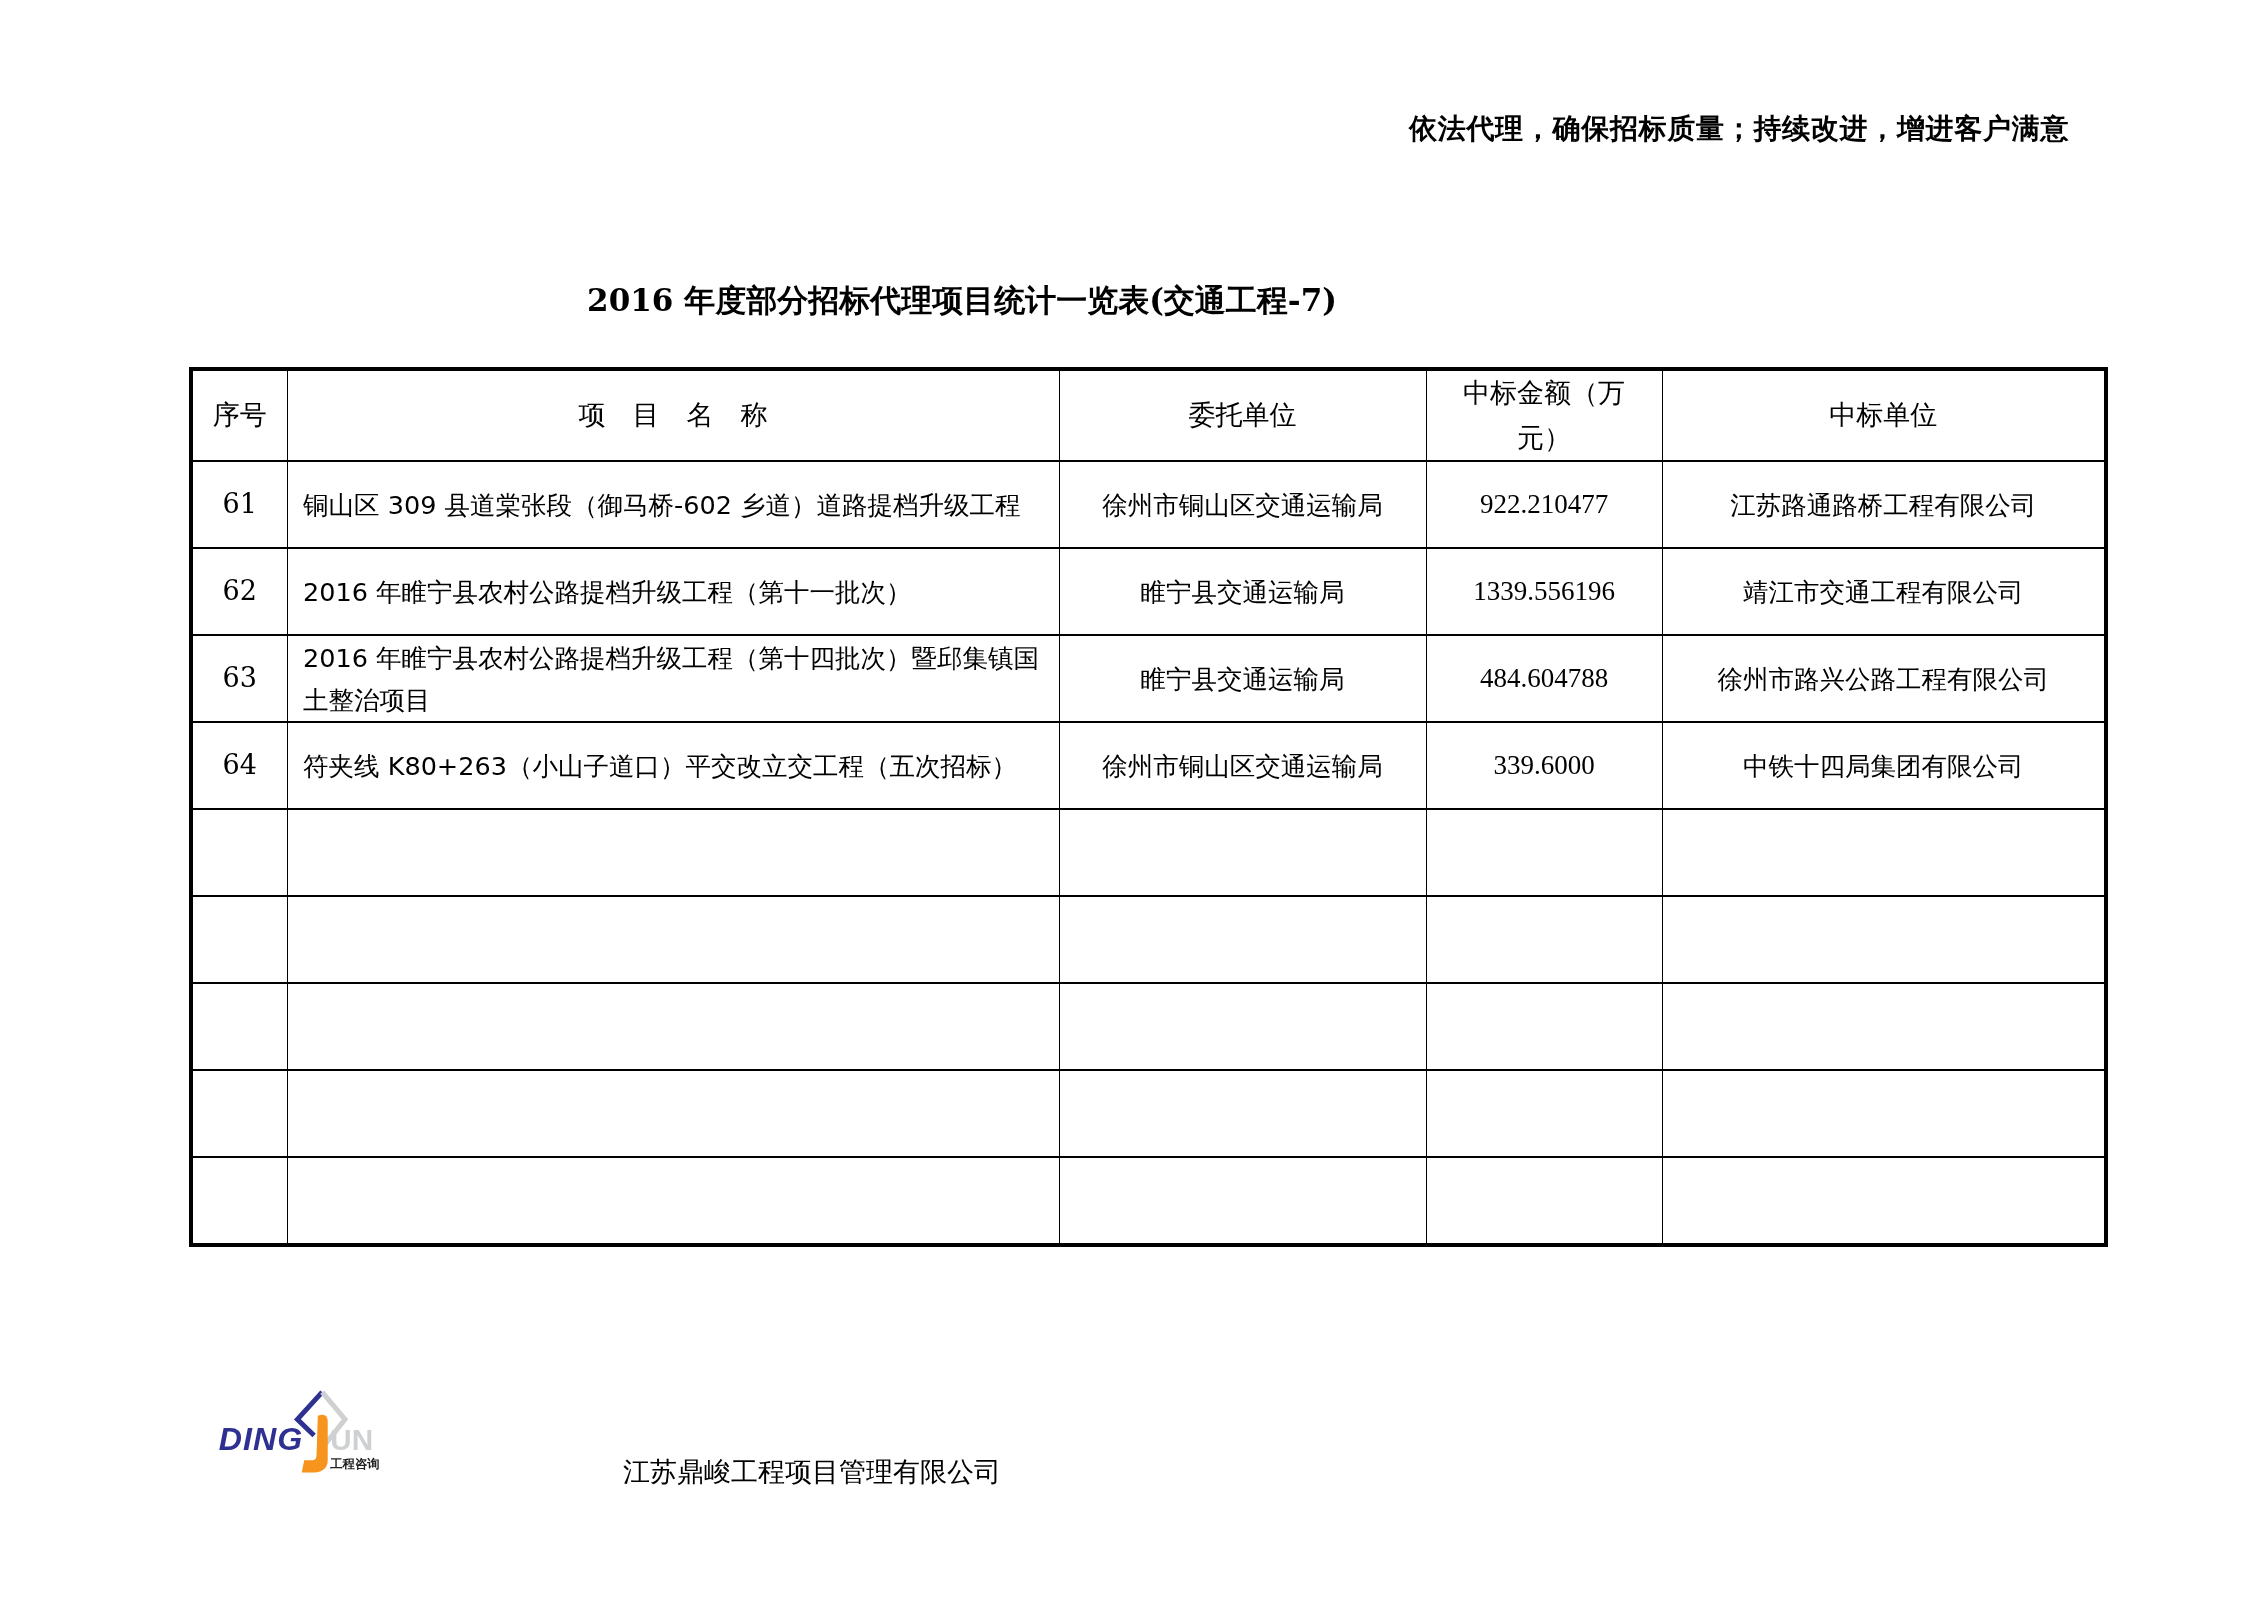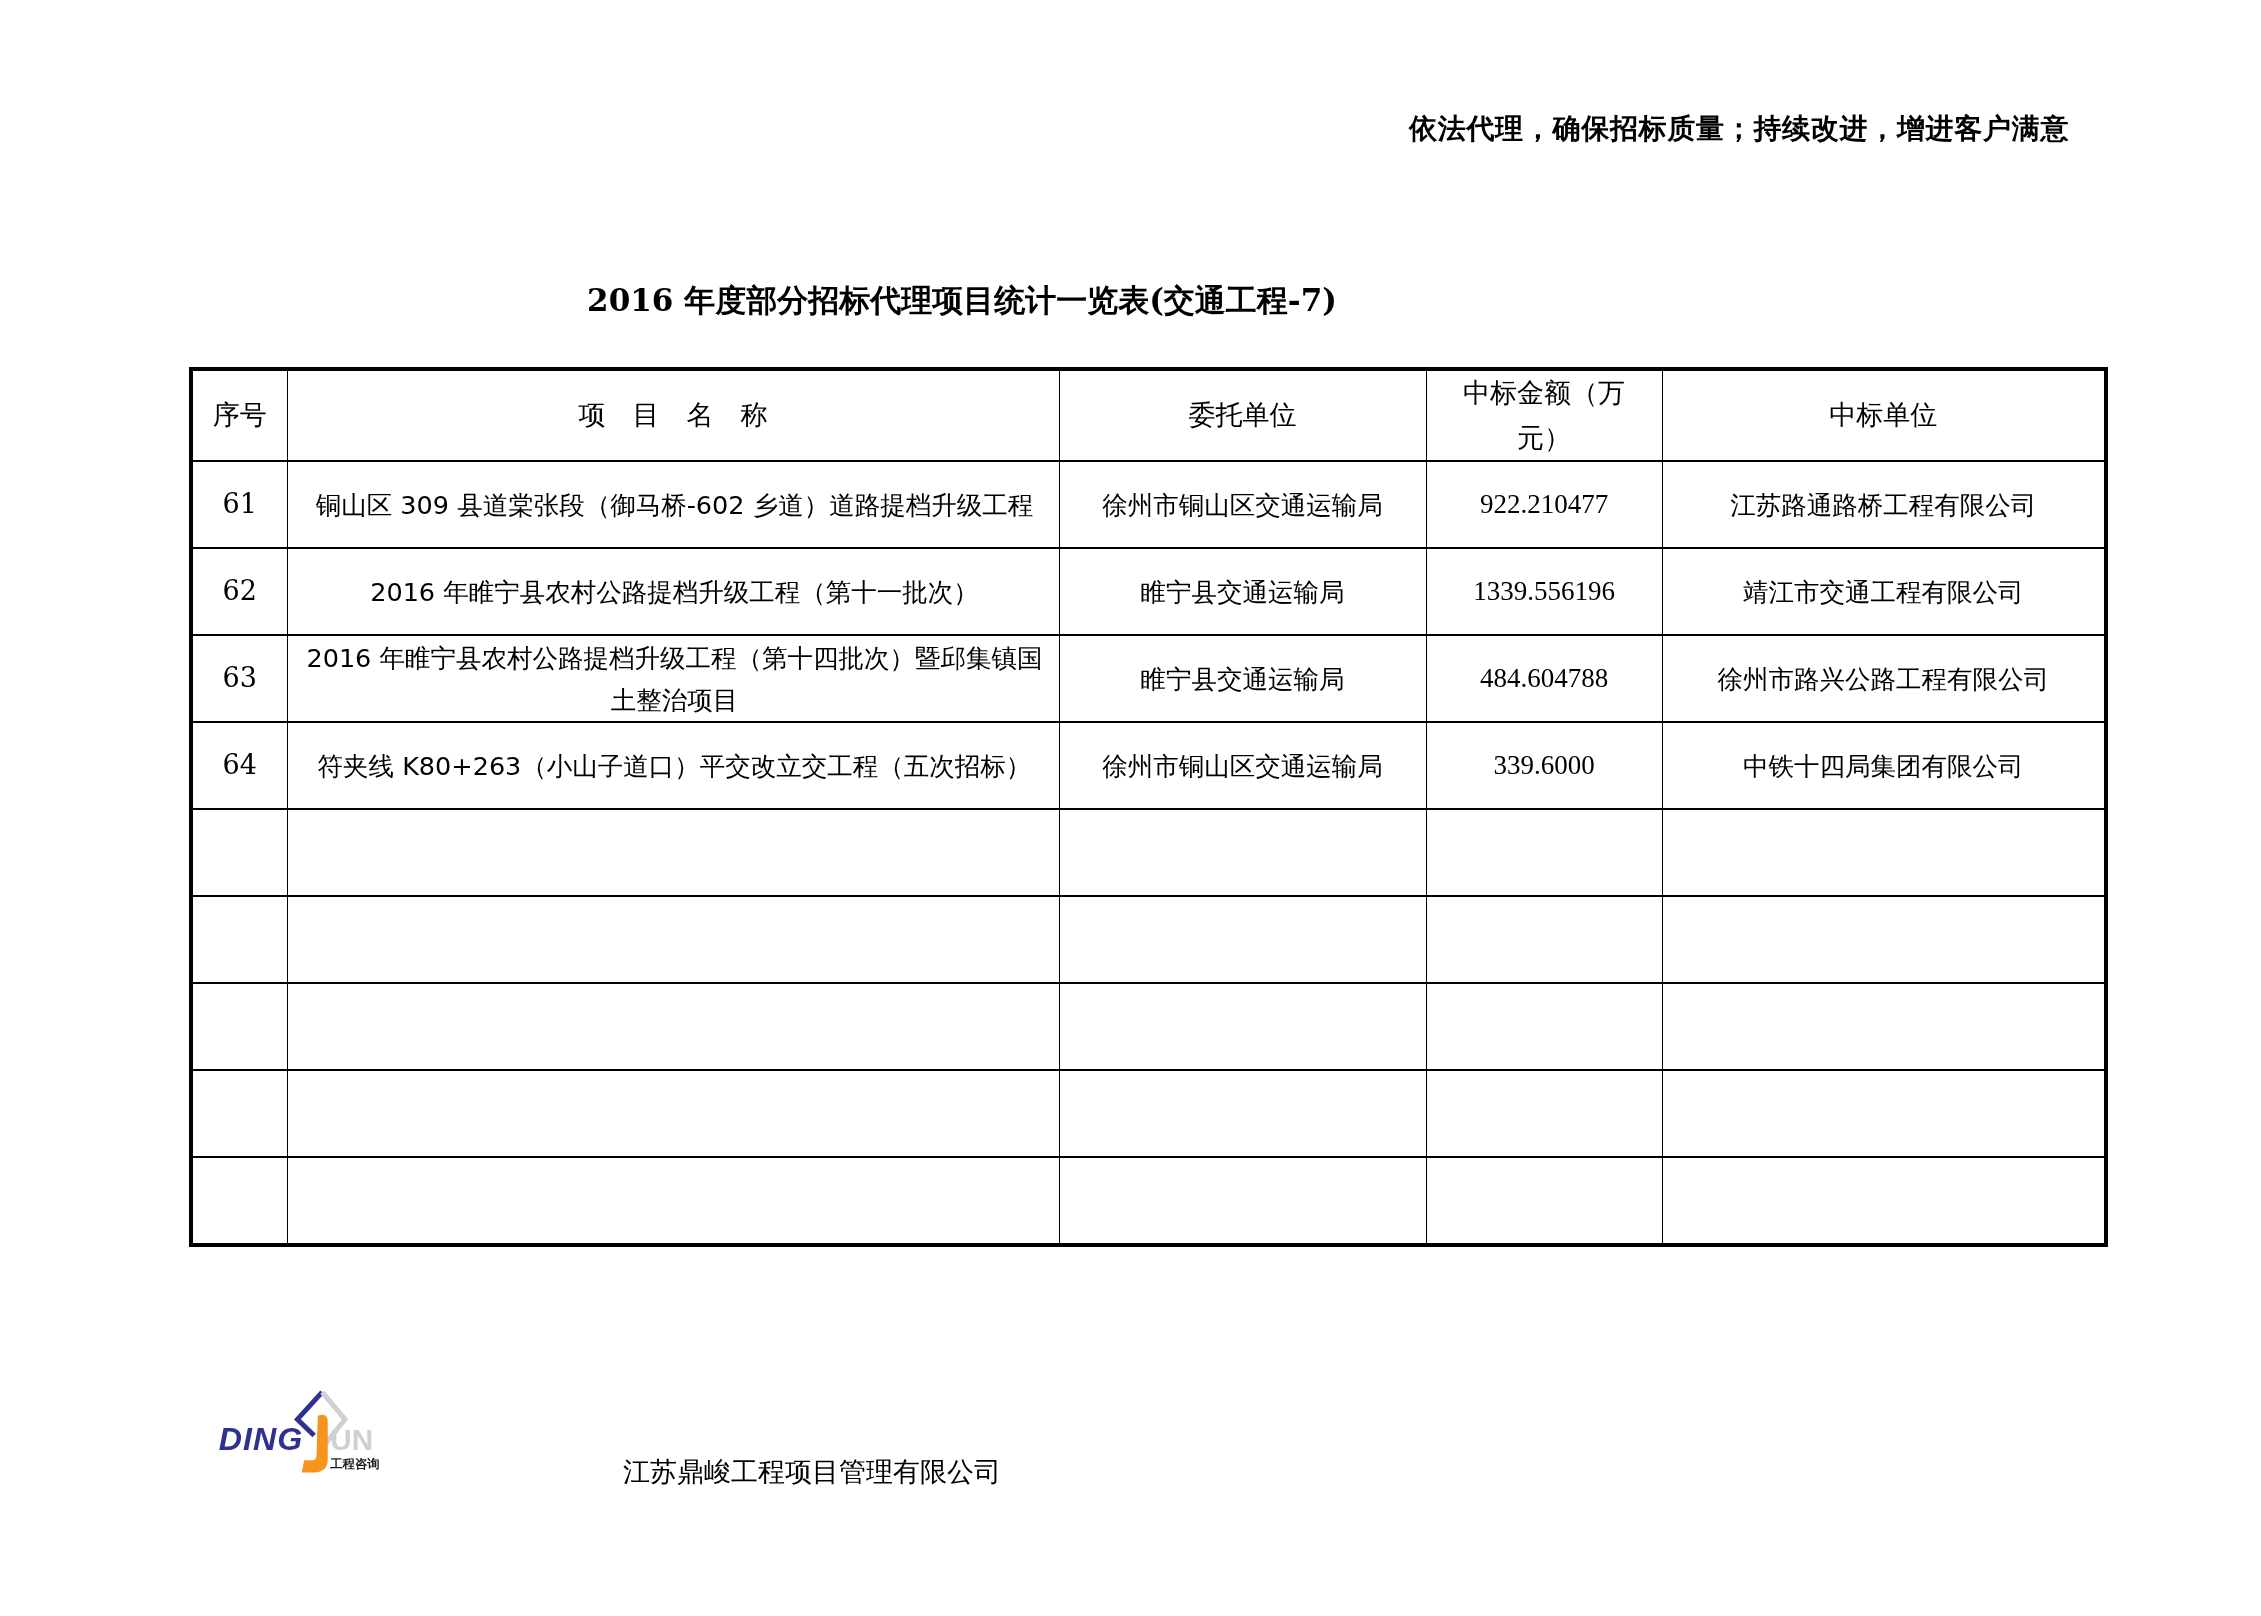--- a/index.html
+++ b/index.html
@@ -21,21 +21,21 @@
       position: absolute; left: 189px; top: 367px; width: 1919px; height: 742px;
       border-collapse: collapse; border: 4.2px solid #000; table-layout: fixed;
     }
     table.stats th, table.stats td {
       border: 1.4px solid #000; height: 85px; padding: 0 12.7px;
       font-size: 25.5px; font-weight: normal; text-align: center; vertical-align: middle;
       font-family: "DejaVu Sans", "Liberation Sans", sans-serif; line-height: 1.65;
     }
     table.stats tr { border-bottom: 2.8px solid #000; }
     table.stats th { font-size: 27px; }
-    table.stats td.name { text-align: center; padding-left: 15.6px; }
+    table.stats td.name { text-align: left; padding-left: 15.6px; }
     table.stats td.idx { font-family: "DejaVu Serif", "Liberation Serif", serif; font-size: 27px; margin-top: 29px; }
     table.stats td.amt { font-family: "Liberation Serif", "DejaVu Serif", serif; font-size: 27px; }
     .col-idx { width: 96px; }
     .col-name { width: 772px; }
     .col-client { width: 367px; }
     .col-amt { width: 236px; }
     .col-winner { width: auto; }
     .footer-company {
       position: absolute; left: 623px; top: 1454px; font-size: 27px; white-space: nowrap;
       font-family: "DejaVu Sans", "Liberation Sans", sans-serif;

